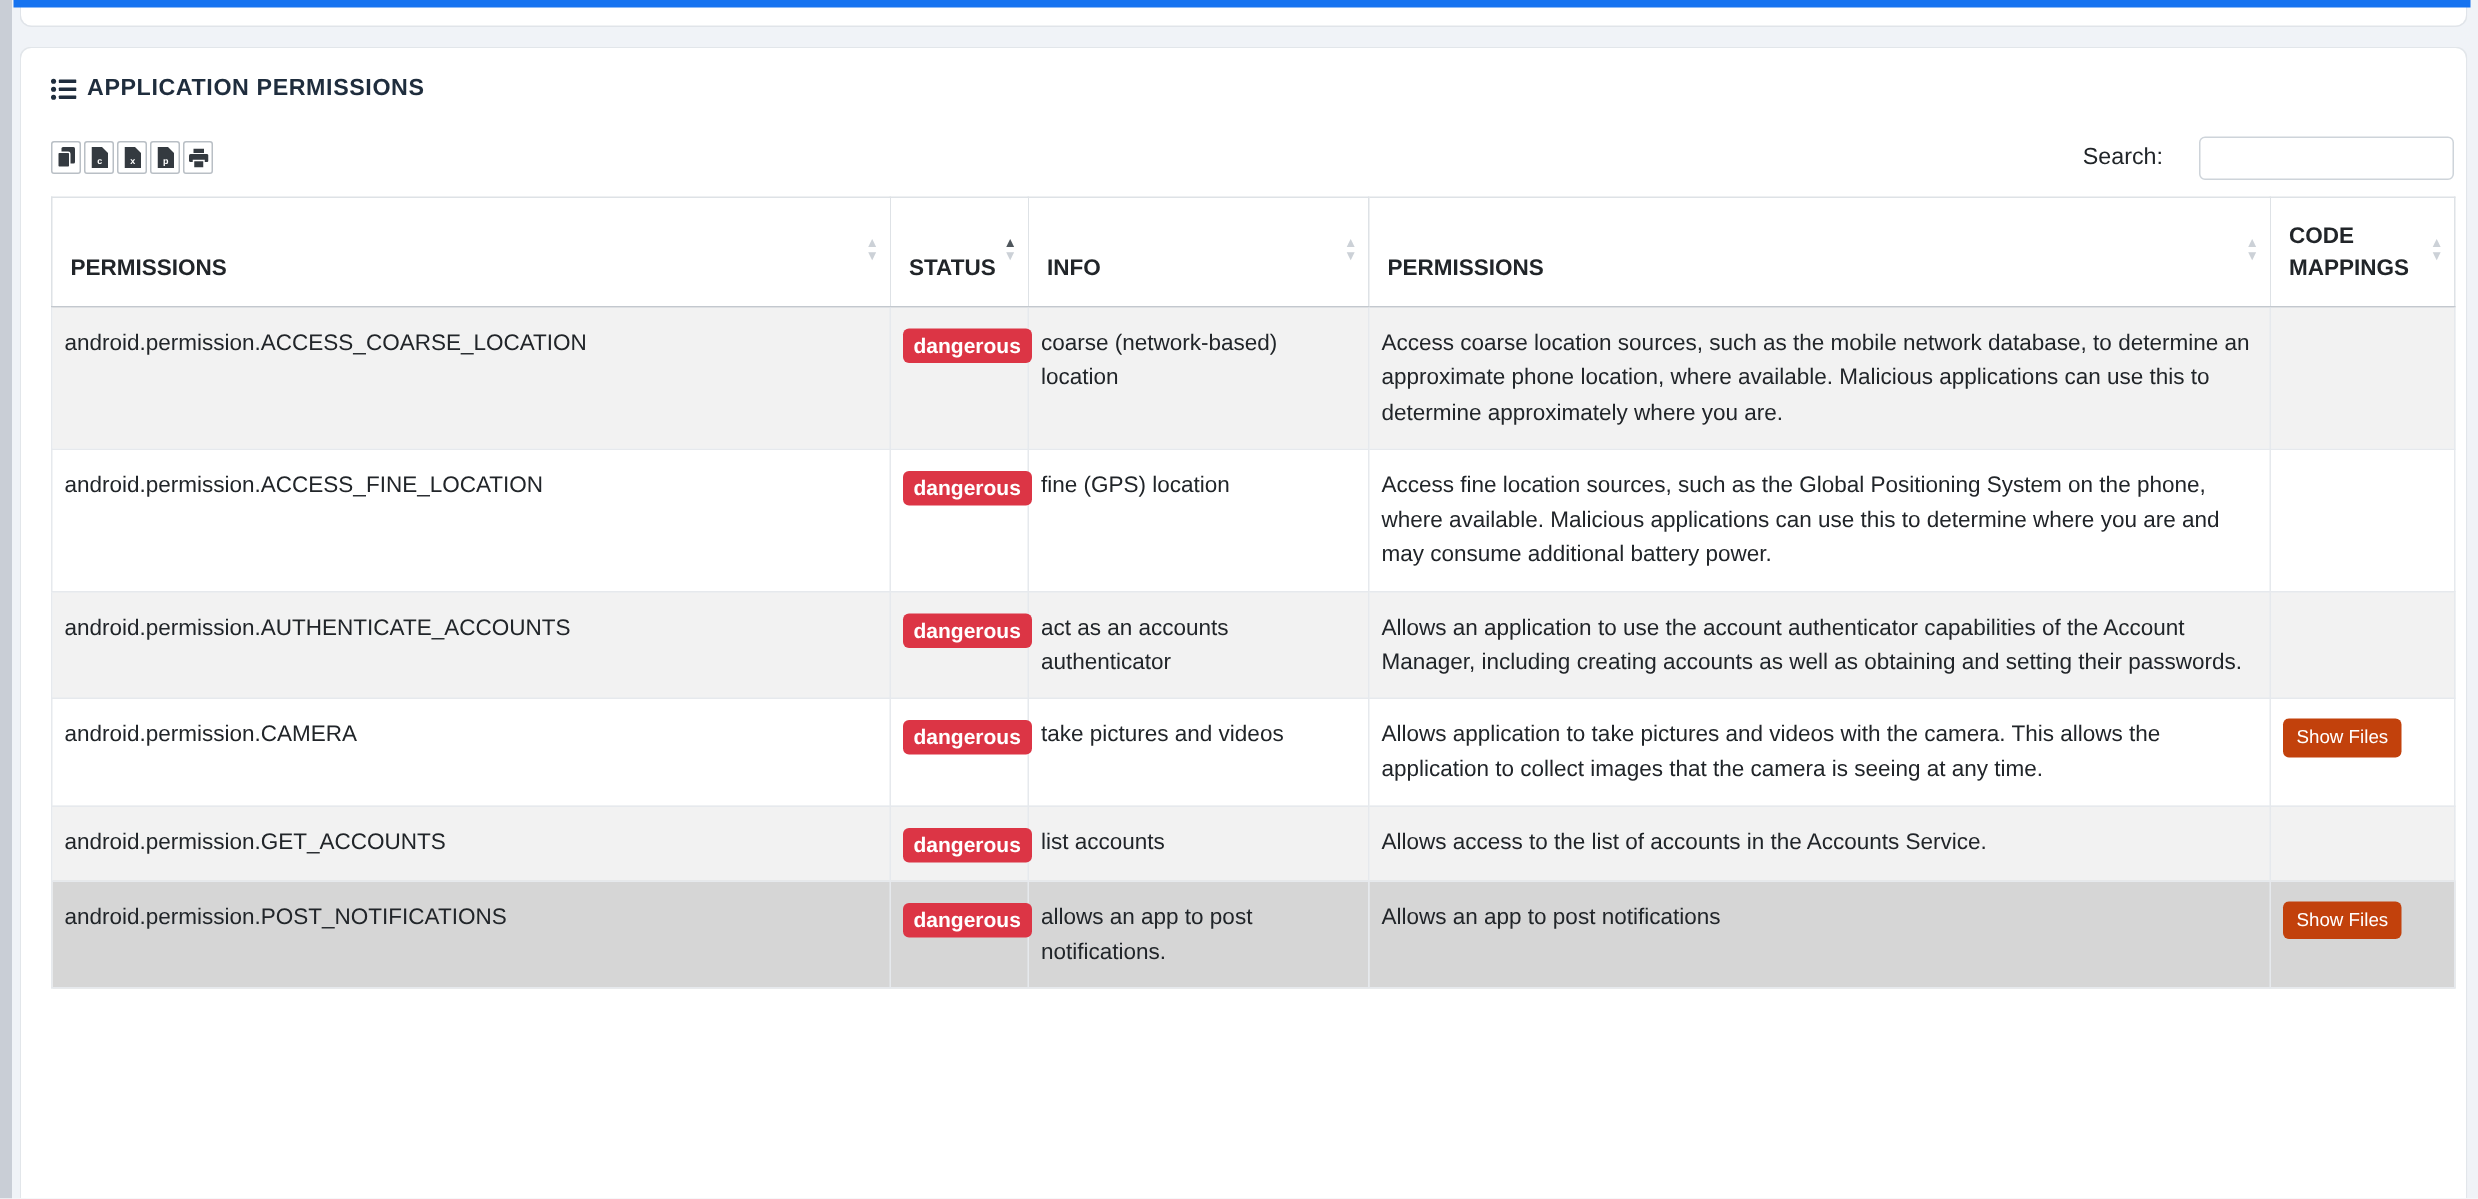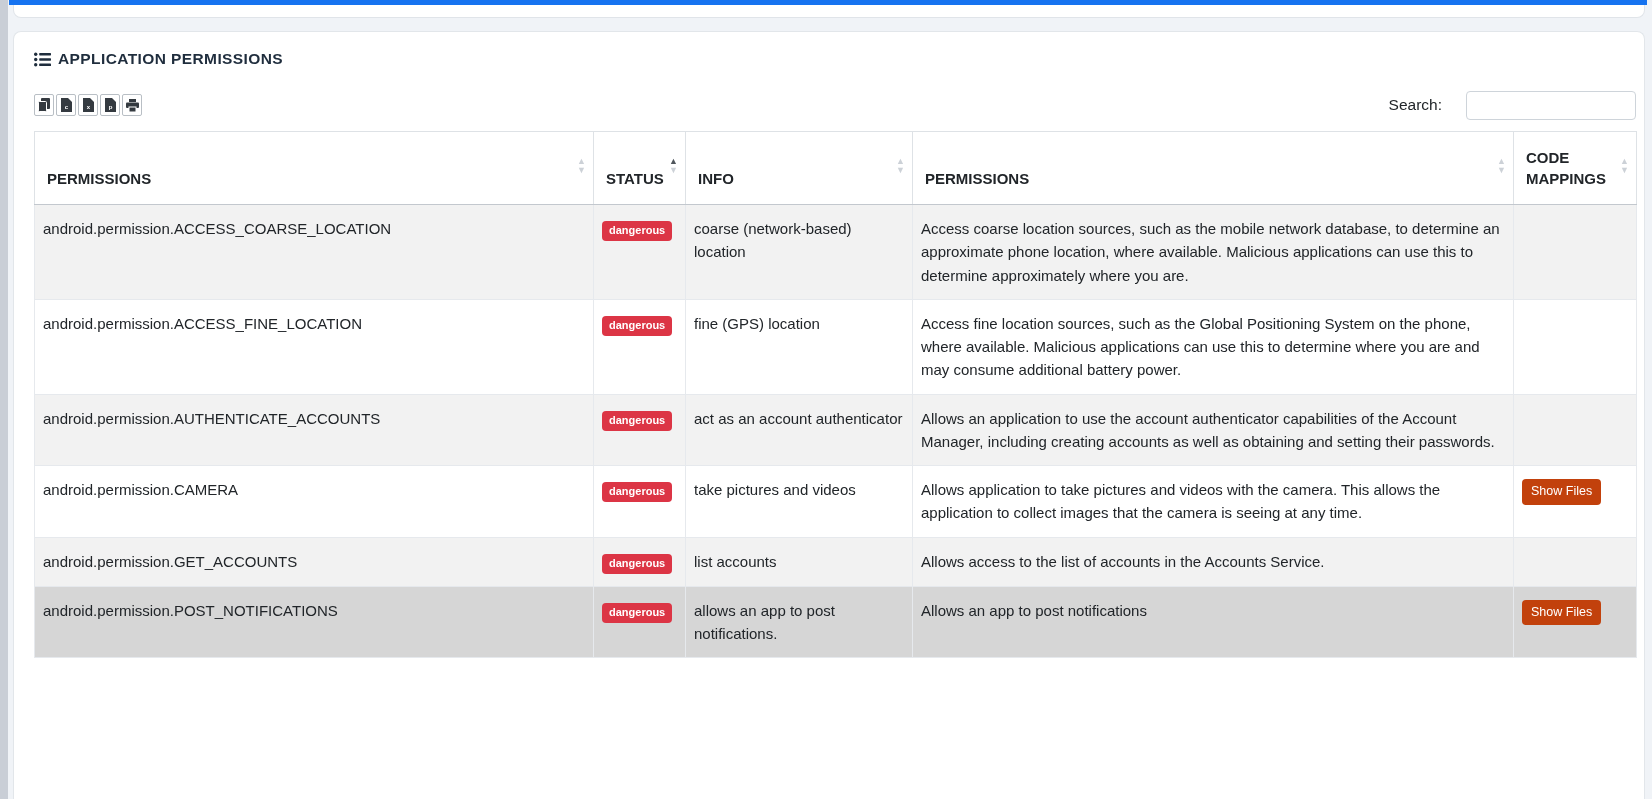--- a/index.html
+++ b/index.html
@@ -37,21 +37,21 @@
                  cursor:pointer; background:#fff;}
   .sorters{position:absolute; right:7px; top:50%; transform:translateY(-62%);
            display:flex; flex-direction:column; align-items:center; font-size:9px; line-height:.95; color:#ccd1d7;}
   .sorters .arr{display:block; font-weight:normal;}
   .sorters .active{color:#4f565c;}
 
   .perm-table td{vertical-align:top; padding:12px 8px; border:1px solid #e6e9ed; line-height:1.55;}
   .perm-table tbody tr:nth-child(odd){background:#f2f2f2;}
   .perm-table tbody tr.hovered{background:#d6d6d6;}
 
-  .badge-danger{display:inline-block; background:#dc3545; color:#fff; font-size:11px; font-weight:bold;
+  .badge-danger{display:inline-block; background:#dc3545; color:#fff; font-size:14px; font-weight:bold;
                 padding:4px 7px 5px; border-radius:4px; line-height:1; margin-top:2px;}
   .show-files-btn{display:inline-block; background:#c2410c; color:#fff; font-size:12.5px; border:none;
                   border-radius:4px; padding:6px 9px 7px; line-height:1; cursor:pointer; margin-top:1px;
                   font-family:"Liberation Sans", sans-serif;}
 </style>
 </head>
 <body>
 
 <div class="canvas">
   <div class="left-strip"></div>
@@ -183,21 +183,21 @@
         <tr>
           <td>android.permission.ACCESS_FINE_LOCATION</td>
           <td><span class="badge-danger">dangerous</span></td>
           <td>fine (GPS) location</td>
           <td>Access fine location sources, such as the Global Positioning System on the phone, where available. Malicious applications can use this to determine where you are and may consume additional battery power.</td>
           <td></td>
         </tr>
         <tr>
           <td>android.permission.AUTHENTICATE_ACCOUNTS</td>
           <td><span class="badge-danger">dangerous</span></td>
-          <td>act as an account authenticator</td>
+          <td>act as an accounts authenticator</td>
           <td>Allows an application to use the account authenticator capabilities of the Account Manager, including creating accounts as well as obtaining and setting their passwords.</td>
           <td></td>
         </tr>
         <tr>
           <td>android.permission.CAMERA</td>
           <td><span class="badge-danger">dangerous</span></td>
           <td>take pictures and videos</td>
           <td>Allows application to take pictures and videos with the camera. This allows the application to collect images that the camera is seeing at any time.</td>
           <td><button class="show-files-btn">Show Files</button></td>
         </tr>

